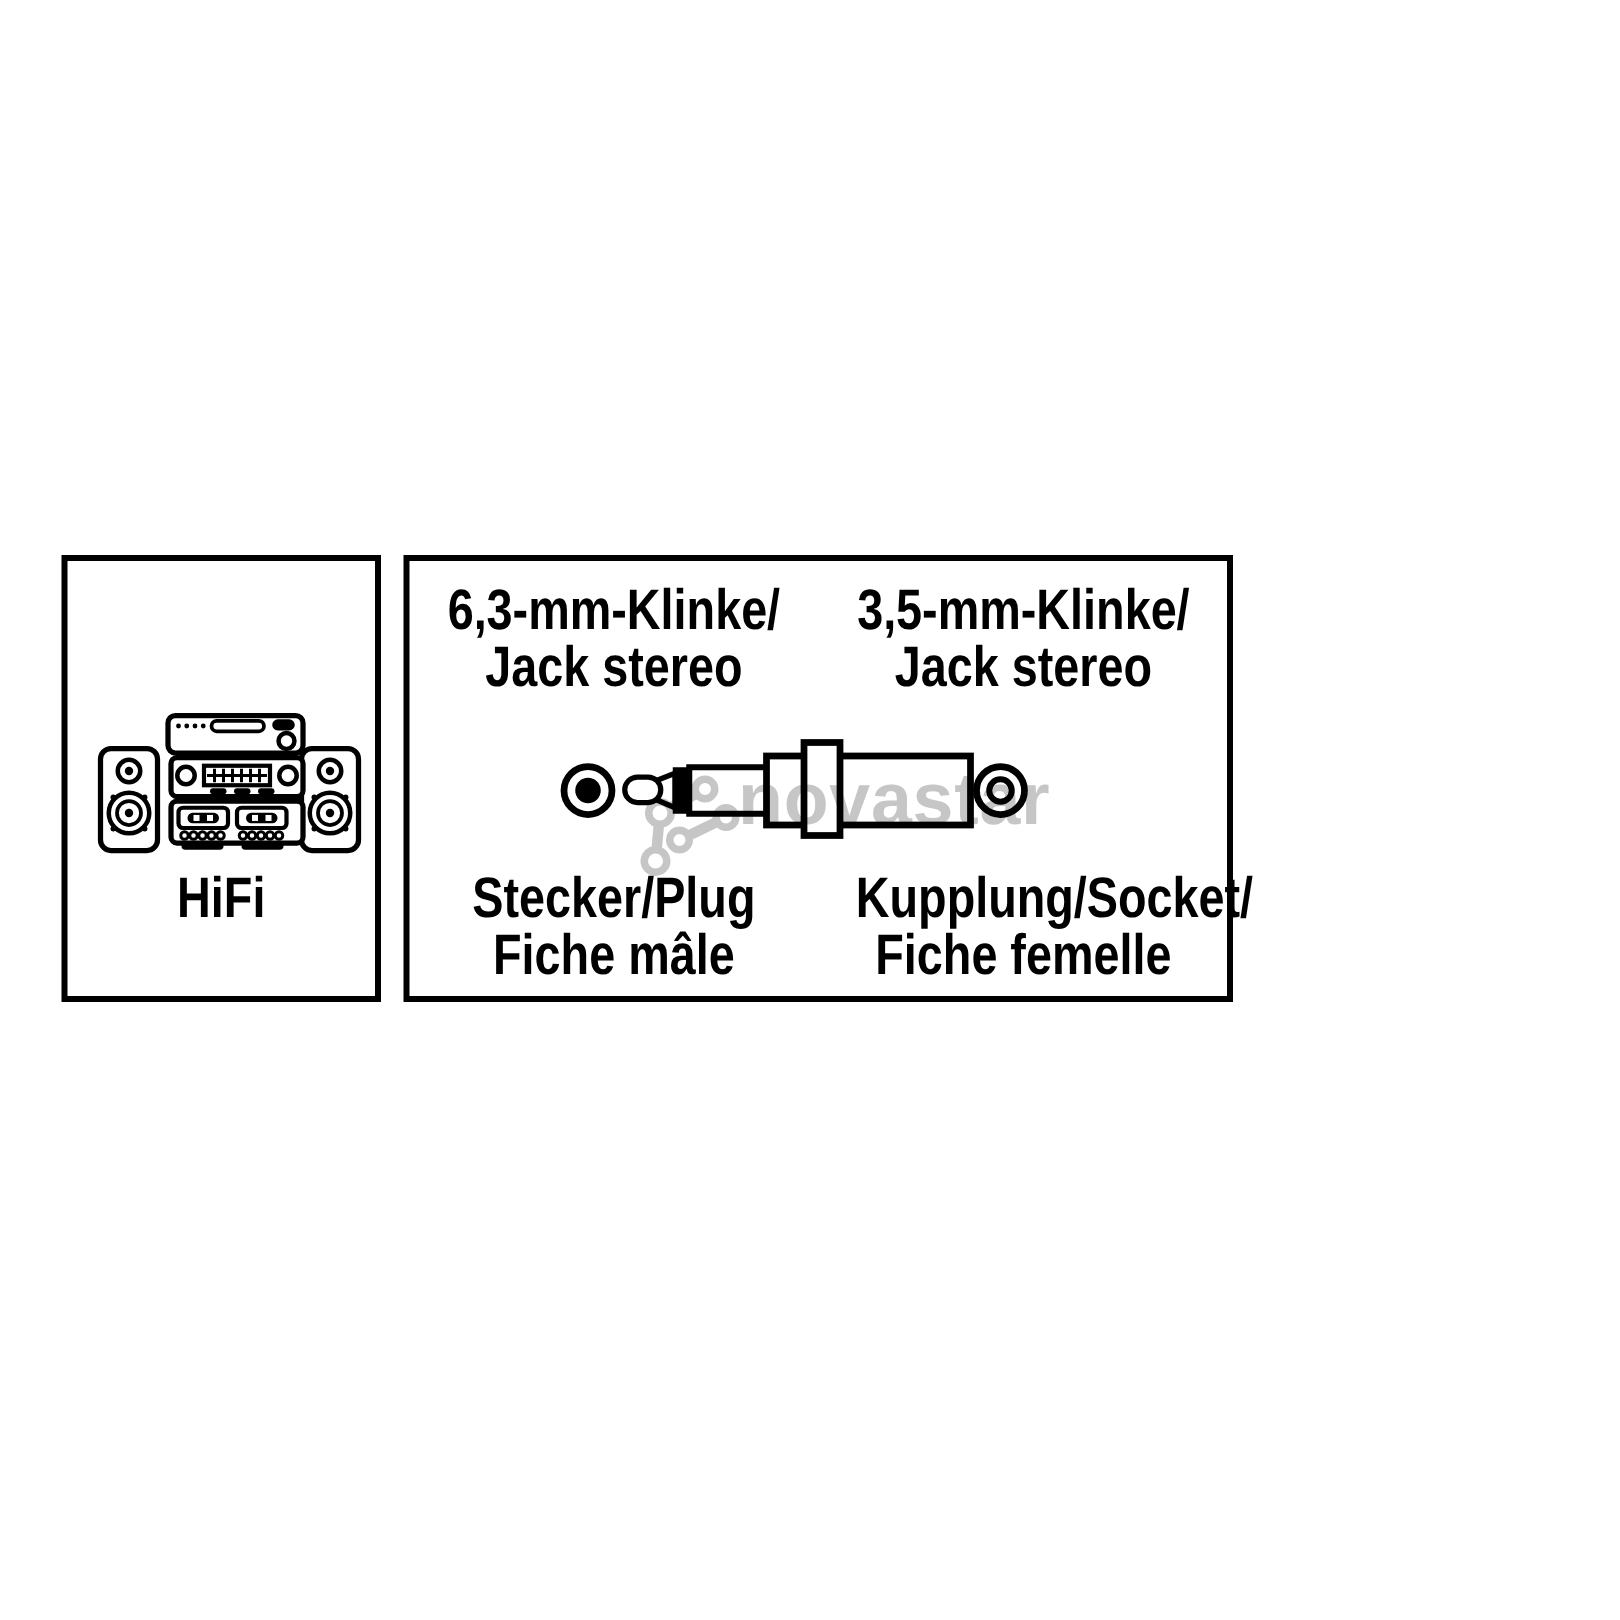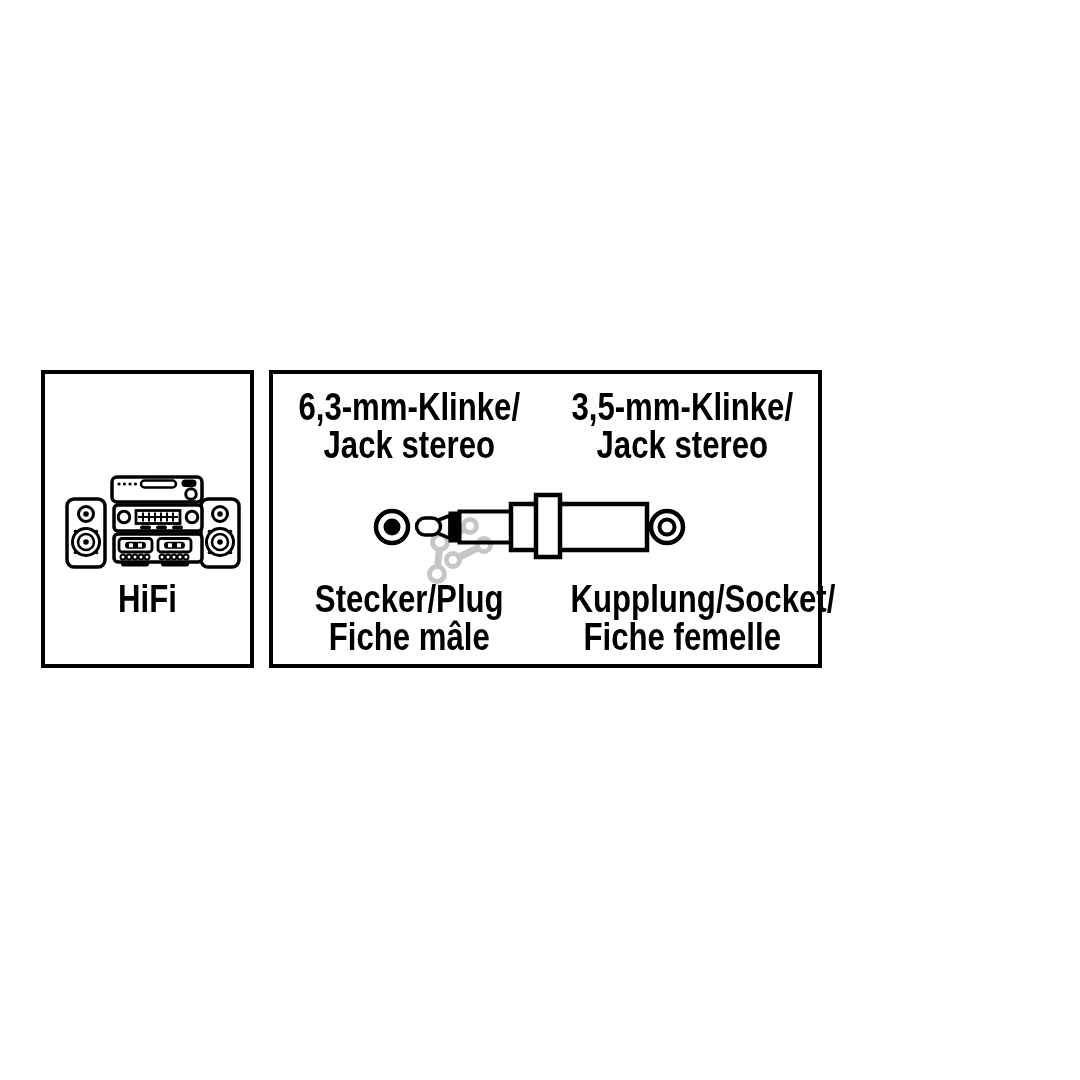--- a/index.html
+++ b/index.html
@@ -223,17 +223,18 @@
           <line x1="22" y1="30" x2="52" y2="14" stroke-width="7"></line>
           <line x1="35" y1="48" x2="66" y2="33" stroke-width="7"></line>
           <line x1="22" y1="30" x2="19" y2="62" stroke-width="7"></line>
           <circle cx="52" cy="14" r="6.5" stroke-width="5" fill="#fff"></circle>
           <circle cx="66" cy="33" r="6.5" stroke-width="5" fill="#fff"></circle>
           <circle cx="22" cy="30" r="7.5" stroke-width="5" fill="#fff"></circle>
           <circle cx="35" cy="48" r="6.5" stroke-width="5" fill="#fff"></circle>
           <circle cx="19" cy="62" r="7.5" stroke-width="5" fill="#fff"></circle>
         </g>
       </svg>
+      <div class="watermark-text">novastar</div>
     </div>
   </div>
 
 
 </div>
 
 </body></html>

